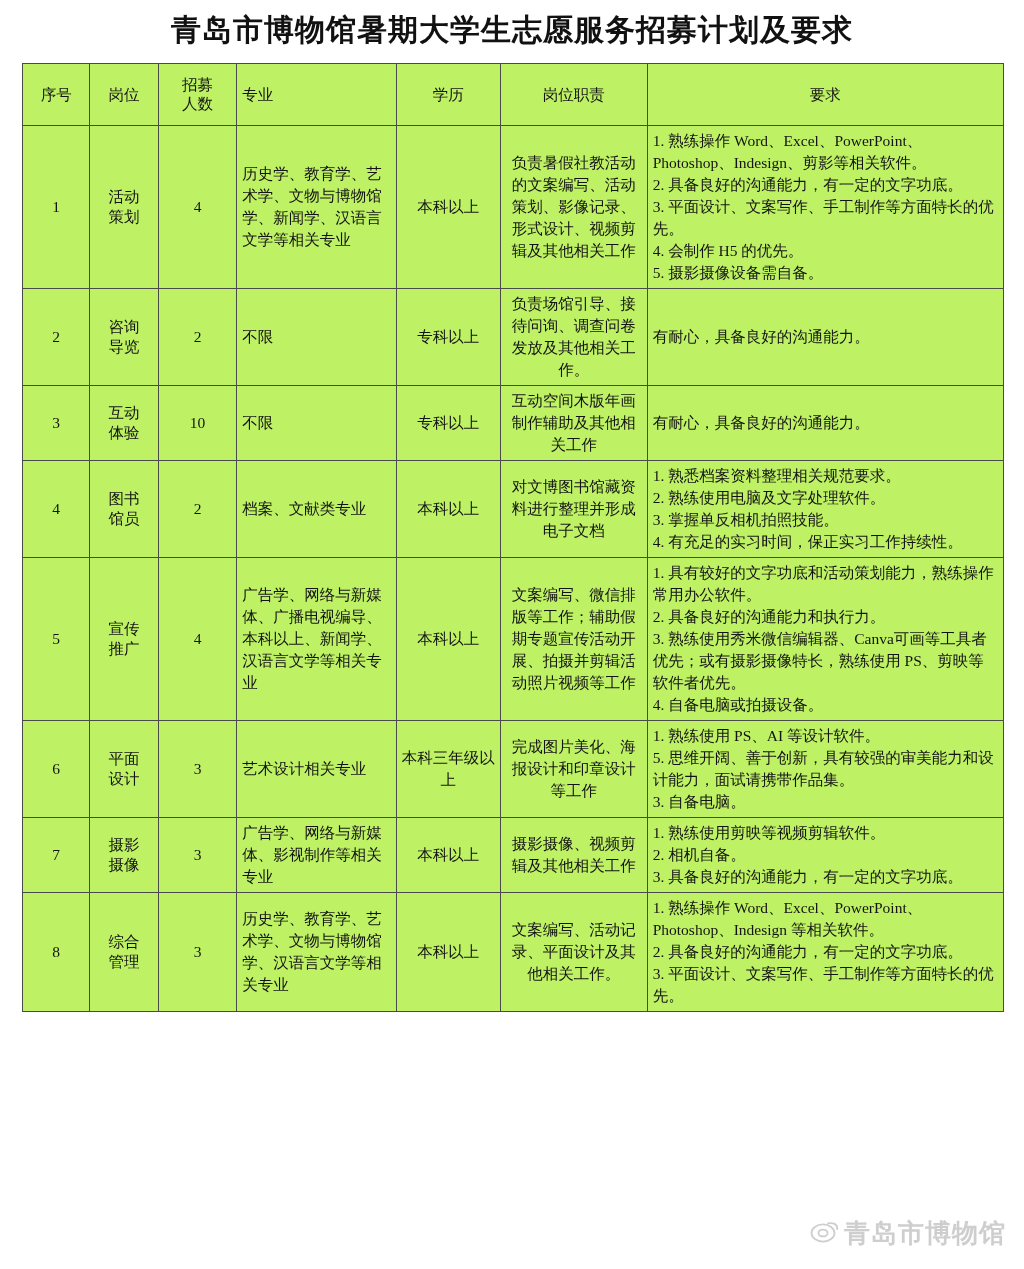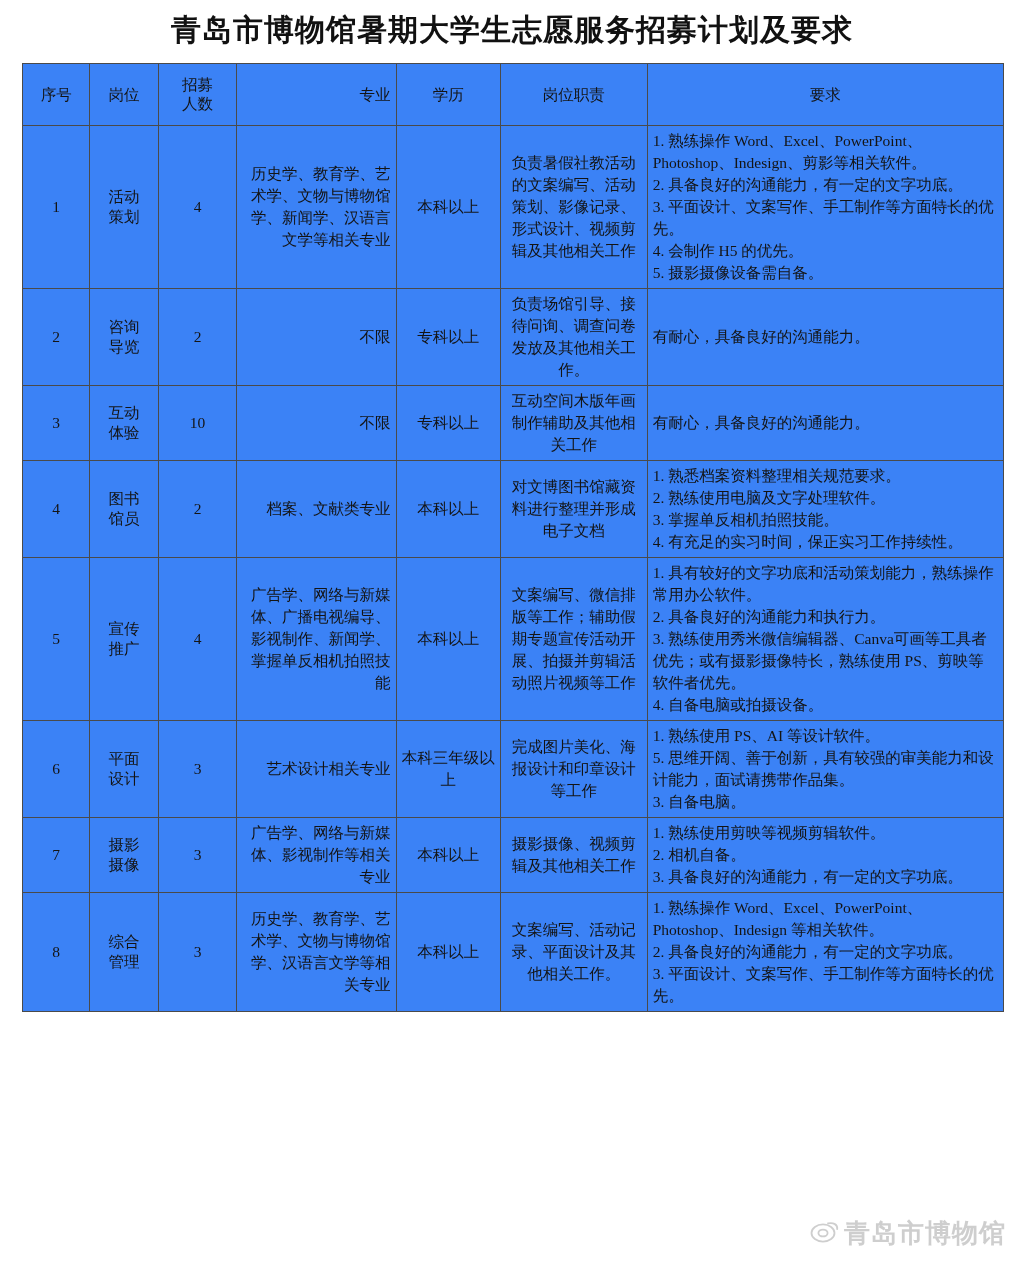--- a/index.html
+++ b/index.html
@@ -26,40 +26,40 @@
     font-family: "Liberation Sans", "DejaVu Sans", sans-serif;
   }
   #table-wrap {
     margin: 0 22px 0 22px;
     width: 982px;
   }
   table.recruit {
     border-collapse: collapse;
     width: 982px;
     table-layout: fixed;
-    background: #3b82f6;
+    background: #bef264;
   }
   table.recruit td, table.recruit th {
     border: 1.5px solid #4a4a4a;
     padding: 4px 5px;
     vertical-align: middle;
     font-size: 15.5px;
     line-height: 1.42;
     color: #141414;
   }
   thead th {
     text-align: center;
     font-weight: normal;
     height: 62px;
     font-size: 16.5px;
   }
   .c-idx   { width: 66px;  text-align: center; }
   .c-post  { width: 67px;  text-align: center; }
   .c-num   { width: 77px;  text-align: center; }
-  .c-major { width: 156px; text-align: right; }
+  .c-major { width: 156px; text-align: left; }
   .c-edu   { width: 102px; text-align: center; }
   .c-duty  { width: 144px; text-align: center; }
   .c-req   { width: 349px; text-align: left; }
 
   .hdr-stack { line-height: 1.18; }
 
   td.c-req {
     padding: 6px 8px 6px 9px;
     line-height: 1.44;
     font-size: 15.5px;
@@ -185,21 +185,21 @@
         </tr>
         <tr>
           <td class="c-idx">5</td>
           <td class="c-post">
             <div class="post-stack">
               <div>宣传</div>
               <div>推广</div>
             </div>
           </td>
           <td class="c-num">4</td>
-          <td class="c-major">广告学、网络与新媒体、广播电视编导、影视制作、新闻学、掌握单反相机拍照技能</td>
+          <td class="c-major">广告学、网络与新媒体、广播电视编导、本科以上、新闻学、汉语言文学等相关专业</td>
           <td class="c-edu">本科以上</td>
           <td class="c-duty">文案编写、微信排版等工作；辅助假期专题宣传活动开展、拍摄并剪辑活动照片视频等工作</td>
           <td class="c-req">
             <span class="req-line">1. 具有较好的文字功底和活动策划能力，熟练操作常用办公软件。</span>
             <span class="req-line">2. 具备良好的沟通能力和执行力。</span>
             <span class="req-line">3. 熟练使用秀米微信编辑器、Canva可画等工具者优先；或有摄影摄像特长，熟练使用 PS、剪映等软件者优先。</span>
             <span class="req-line">4. 自备电脑或拍摄设备。</span>
           </td>
         </tr>
         <tr>

